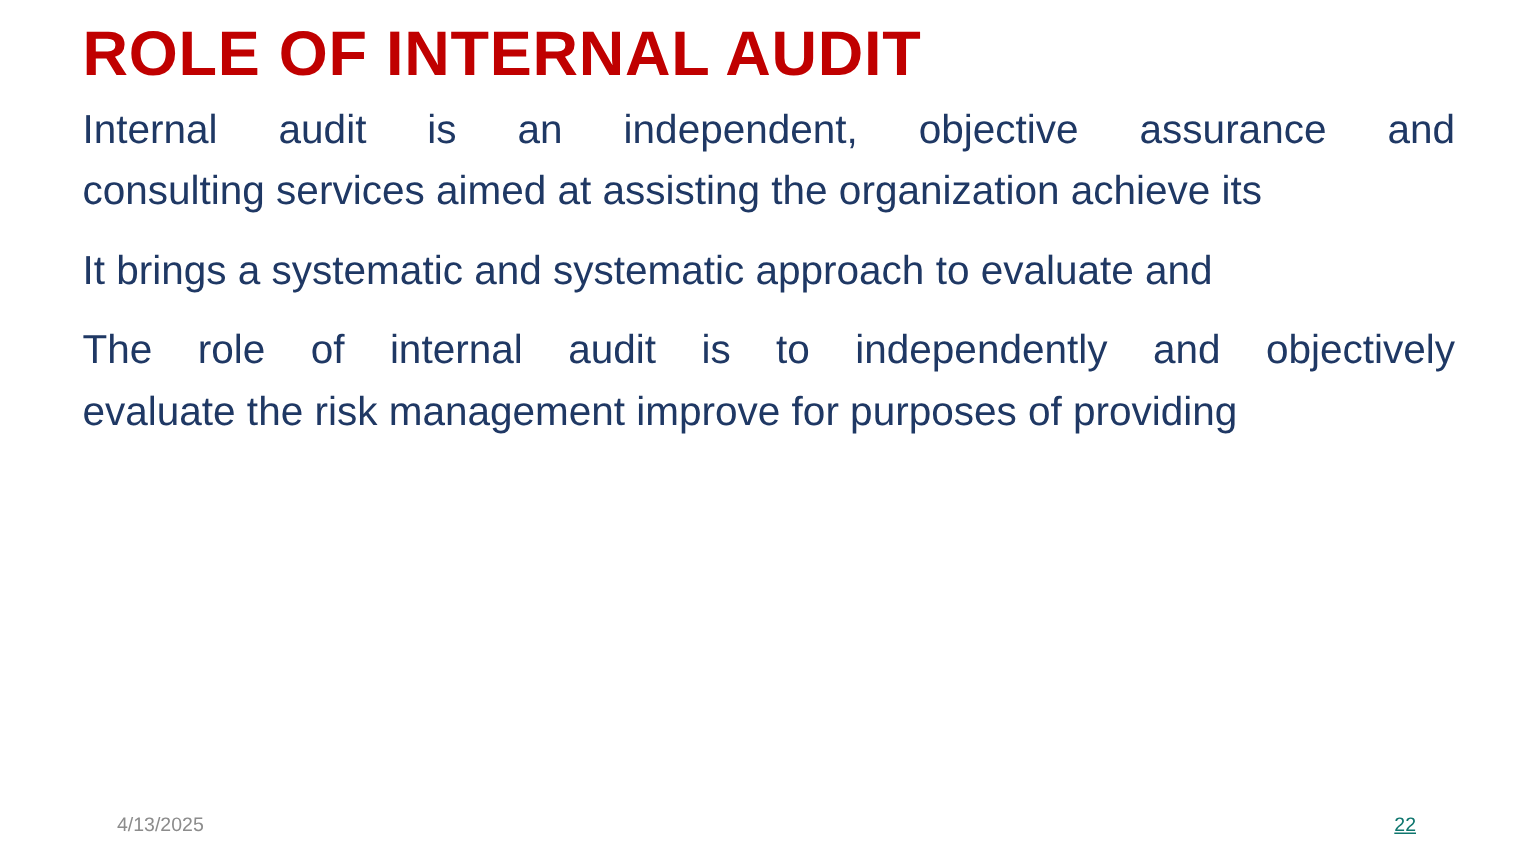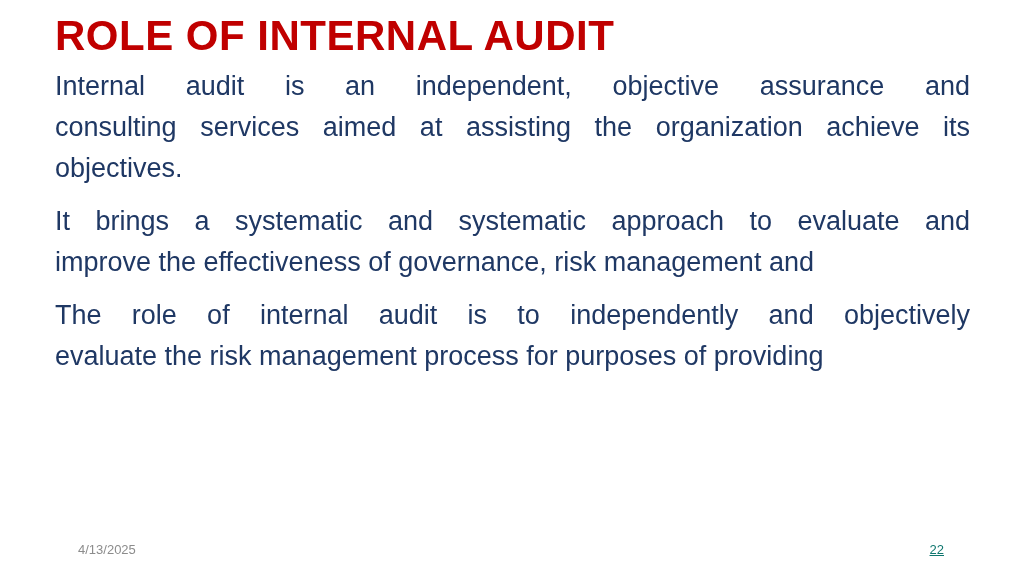--- a/index.html
+++ b/index.html
@@ -65,31 +65,29 @@
 <body>
 
 <div class="slide">
   <div class="content">
 
     <h1 class="slide-title">ROLE OF INTERNAL AUDIT</h1>
 
     <div class="para">
       <div class="line">Internal audit is an independent, objective assurance and</div>
       <div class="line">consulting services aimed at assisting the organization achieve its</div>
-      <div class="line">objectives.</div>
     </div>
 
     <div class="para">
       <div class="line">It brings a systematic and systematic approach to evaluate and</div>
-      <div class="line">improve the effectiveness of governance, risk management and</div>
     </div>
 
     <div class="para">
       <div class="line">The role of internal audit is to independently and objectively</div>
-      <div class="line">evaluate the risk management process for purposes of providing</div>
+      <div class="line">evaluate the risk management improve for purposes of providing</div>
     </div>
 
   </div>
 
   <div class="footer-date">4/13/2025</div>
 
   <div class="footer-slide-number">22</div>
 </div>
 
 </body></html>

